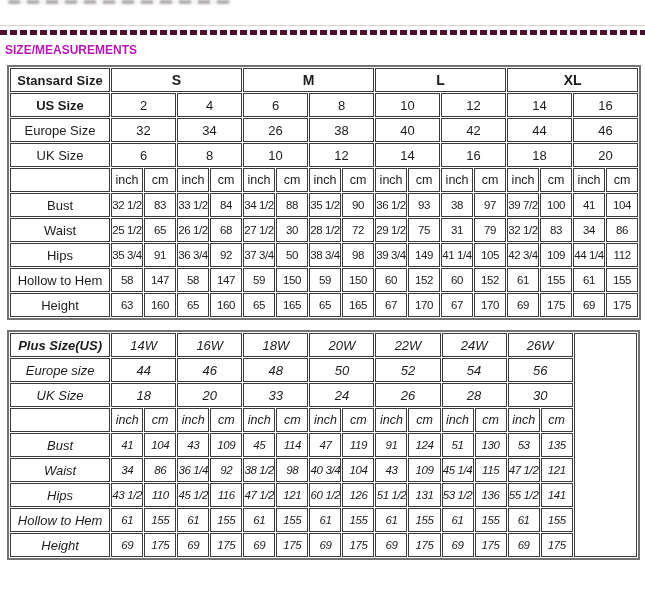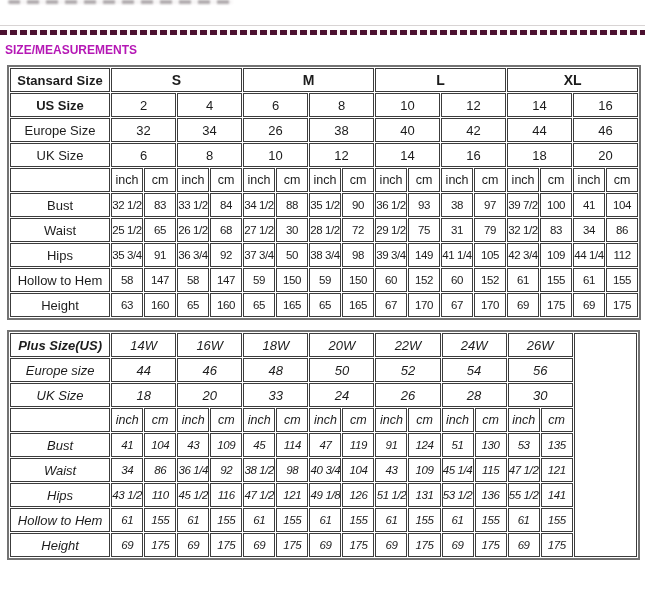--- a/index.html
+++ b/index.html
@@ -321,21 +321,21 @@
           <td colspan="1" class="m" data-name="measurement-cell">121</td>
         </tr>
       <tr data-name="plus-hips-row">
         <td class="lbl" data-name="plus-hips-row-label">Hips</td>
       <td colspan="1" class="m" data-name="measurement-cell">43 1/2</td>
           <td colspan="1" class="m" data-name="measurement-cell">110</td>
           <td colspan="1" class="m" data-name="measurement-cell">45 1/2</td>
           <td colspan="1" class="m" data-name="measurement-cell">116</td>
           <td colspan="1" class="m" data-name="measurement-cell">47 1/2</td>
           <td colspan="1" class="m" data-name="measurement-cell">121</td>
-          <td colspan="1" class="m" data-name="measurement-cell">49 1/8</td>
+          <td colspan="1" class="m" data-name="measurement-cell">60 1/2</td>
           <td colspan="1" class="m" data-name="measurement-cell">126</td>
           <td colspan="1" class="m" data-name="measurement-cell">51 1/2</td>
           <td colspan="1" class="m" data-name="measurement-cell">131</td>
           <td colspan="1" class="m" data-name="measurement-cell">53 1/2</td>
           <td colspan="1" class="m" data-name="measurement-cell">136</td>
           <td colspan="1" class="m" data-name="measurement-cell">55 1/2</td>
           <td colspan="1" class="m" data-name="measurement-cell">141</td>
         </tr>
       <tr data-name="plus-hollow-to-hem-row">
         <td class="lbl" data-name="plus-hollow-to-hem-row-label">Hollow to Hem</td>

